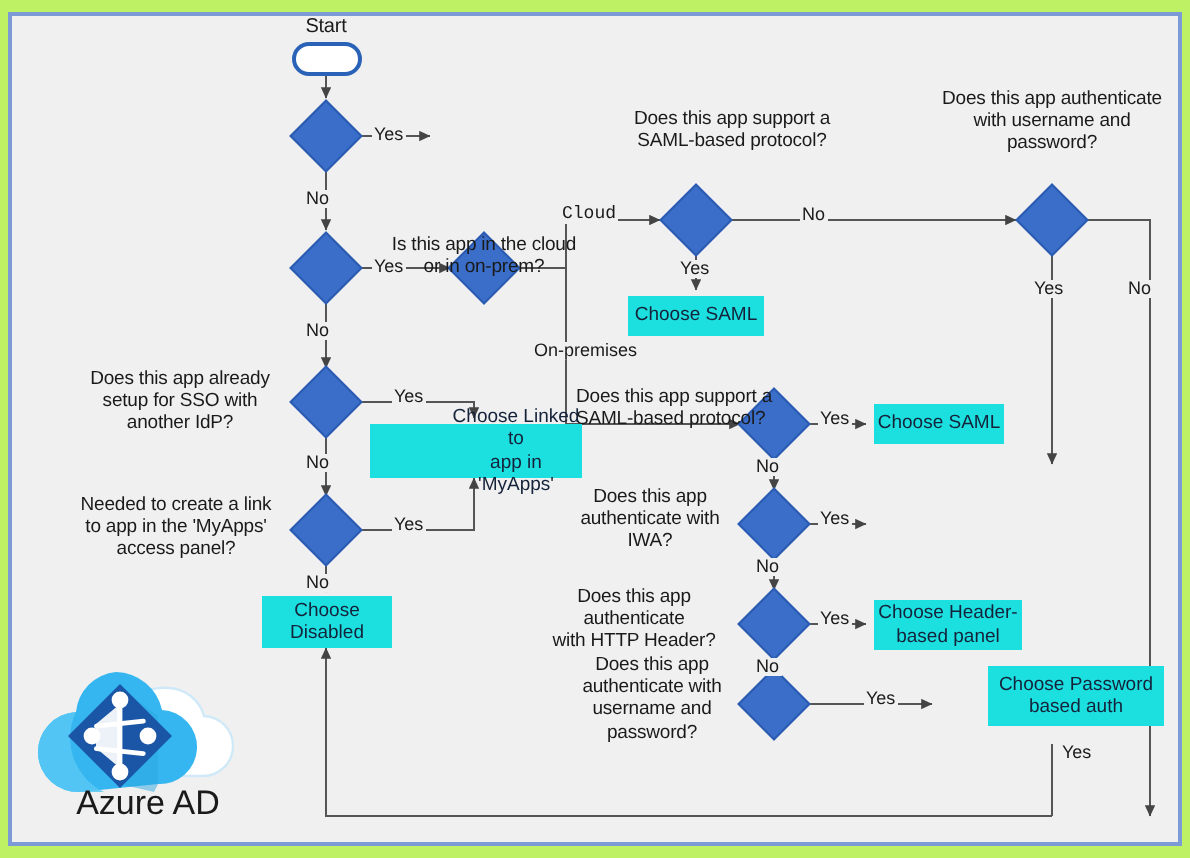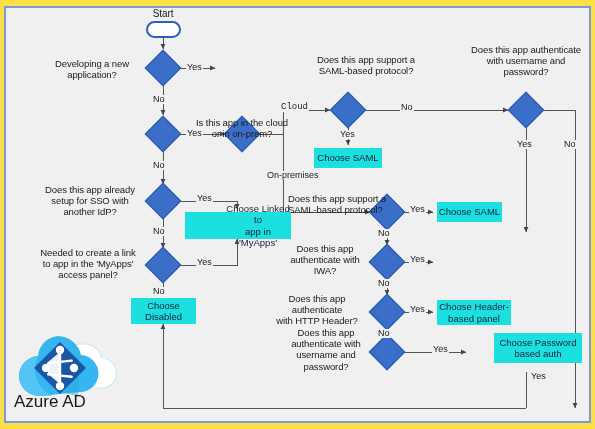--- a/index.html
+++ b/index.html
@@ -1,20 +1,20 @@
 <!DOCTYPE html>
 <html><head>
 <meta charset="utf-8">
 <style>
   html,body{margin:0;padding:0;background:#ffffff;}
   body{width:595px;height:429px;overflow:hidden;
        font-family:"Liberation Sans","DejaVu Sans",sans-serif;}
 
   #frame{position:absolute;left:0;top:0;width:595px;height:429px;
-         background:#fde047;box-sizing:border-box;}
+         background:#bef264;box-sizing:border-box;}
 
   
   #border{position:absolute;left:4px;top:6px;width:587px;height:417px;
           border:2px solid #7b9ad6;box-sizing:border-box;background:#f0f0f0;}
 
   #canvas{position:absolute;left:0;top:0;width:595px;height:429px;}
 
   .lbl{position:absolute;color:#1a1a1a;line-height:1.18;text-align:center;
        white-space:pre-line;letter-spacing:-0.1px;}
 
@@ -27,21 +27,21 @@
 
   .box{position:absolute;background:#1ce0e0;color:#14223a;
        display:flex;align-items:center;justify-content:center;text-align:center;
        line-height:1.16;box-sizing:border-box;white-space:pre-line;}
 
   .edge-lbl{position:absolute;color:#1a1a1a;background:#f0f0f0;
             padding:0 1px;line-height:1;}
 
   
   #logo{position:absolute;left:14px;top:322px;width:120px;height:96px;}
-  #logo-name{position:absolute;left:14px;top:392px;width:120px;
+  #logo-name{position:absolute;left:14px;top:392px;width:120px;text-align:center;
              font-size:17px;color:#1a1a1a;}
 </style>
 </head>
 <body>
 
 <div id="frame">
   <div id="border"></div>
 
   <svg id="canvas" viewBox="0 0 595 429" xmlns="http://www.w3.org/2000/svg">
     <defs>
@@ -102,22 +102,20 @@
       <path d="M526,372 L526,408"></path>
 
       <path d="M526,408 L163,408 L163,324" marker-end="url(#ah)"></path>
     </g>
   </svg>
 
   <div class="lbl" style="left:138px;top:8px;width:50px;font-size:10px;">Start</div>
   <div class="term" style="left:146px;top:21px;width:35px;height:17px;"></div>
 
   <div class="diamond" style="left:150px;top:55px;width:26px;height:26px;"></div>
-  <div class="lbl" style="left:40px;top:58px;width:104px;font-size:9.5px;">Developing a new
-application?</div>
 
   <div class="diamond" style="left:150px;top:121px;width:26px;height:26px;"></div>
 
   <div class="diamond" style="left:150px;top:188px;width:26px;height:26px;"></div>
   <div class="lbl" style="left:34px;top:184px;width:112px;font-size:9.5px;">Does this app already
 setup for SSO with
 another IdP?</div>
 
   <div class="diamond" style="left:150px;top:252px;width:26px;height:26px;"></div>
   <div class="lbl" style="left:30px;top:247px;width:116px;font-size:9.5px;">Needed to create a link

